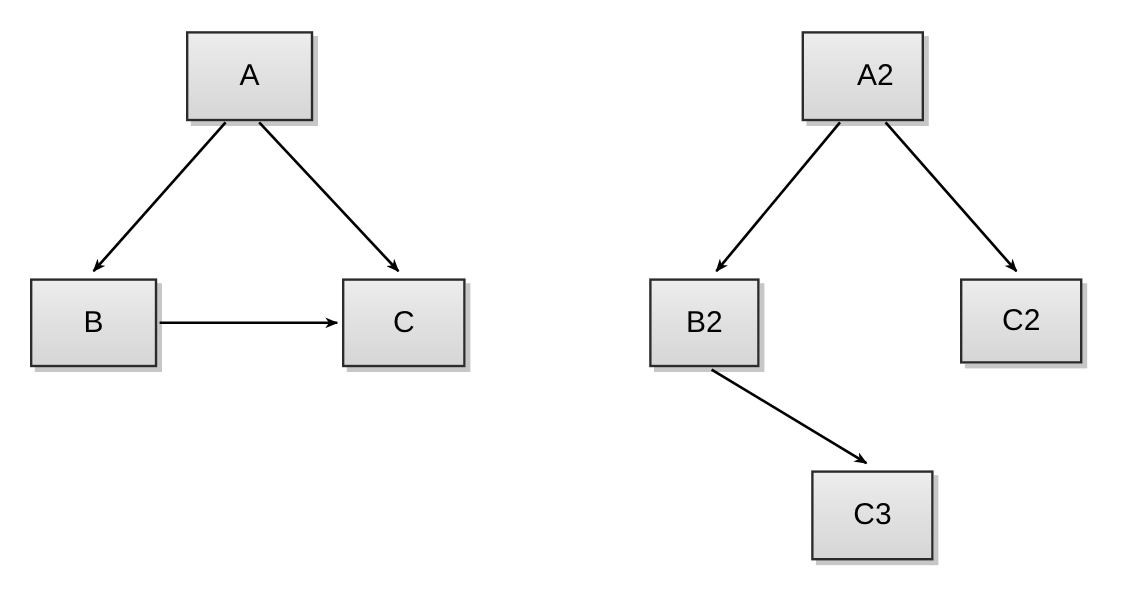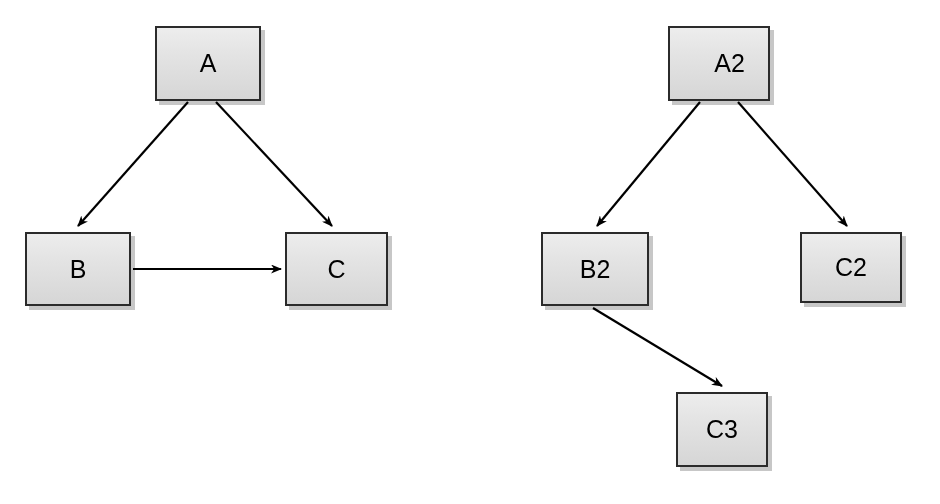--- a/index.html
+++ b/index.html
@@ -80,25 +80,25 @@
   </div>
 
   <div class="node" style="left:285px; top:232px; width:103px; height:74px;">
     <span class="node-label">C</span>
   </div>
 
   <div class="node" style="left:668px; top:26px; width:102px; height:75px;padding-left:21px;">
     <span class="node-label">A2</span>
   </div>
 
-  <div class="node" style="left:541px; top:232px; width:108px; height:74px;">
+  <div class="node" style="left:541px; top:232px; width:92px; height:74px;">
     <span class="node-label">B2</span>
   </div>
 
   <div class="node" style="left:800px; top:232px; width:102px; height:71px;">
     <span class="node-label">C2</span>
   </div>
 
-  <div class="node" style="left:676px; top:392px; width:92px; height:75px;">
+  <div class="node" style="left:676px; top:392px; width:102px; height:75px;">
     <span class="node-label">C3</span>
   </div>
 
 </div>
 
 </body></html>

